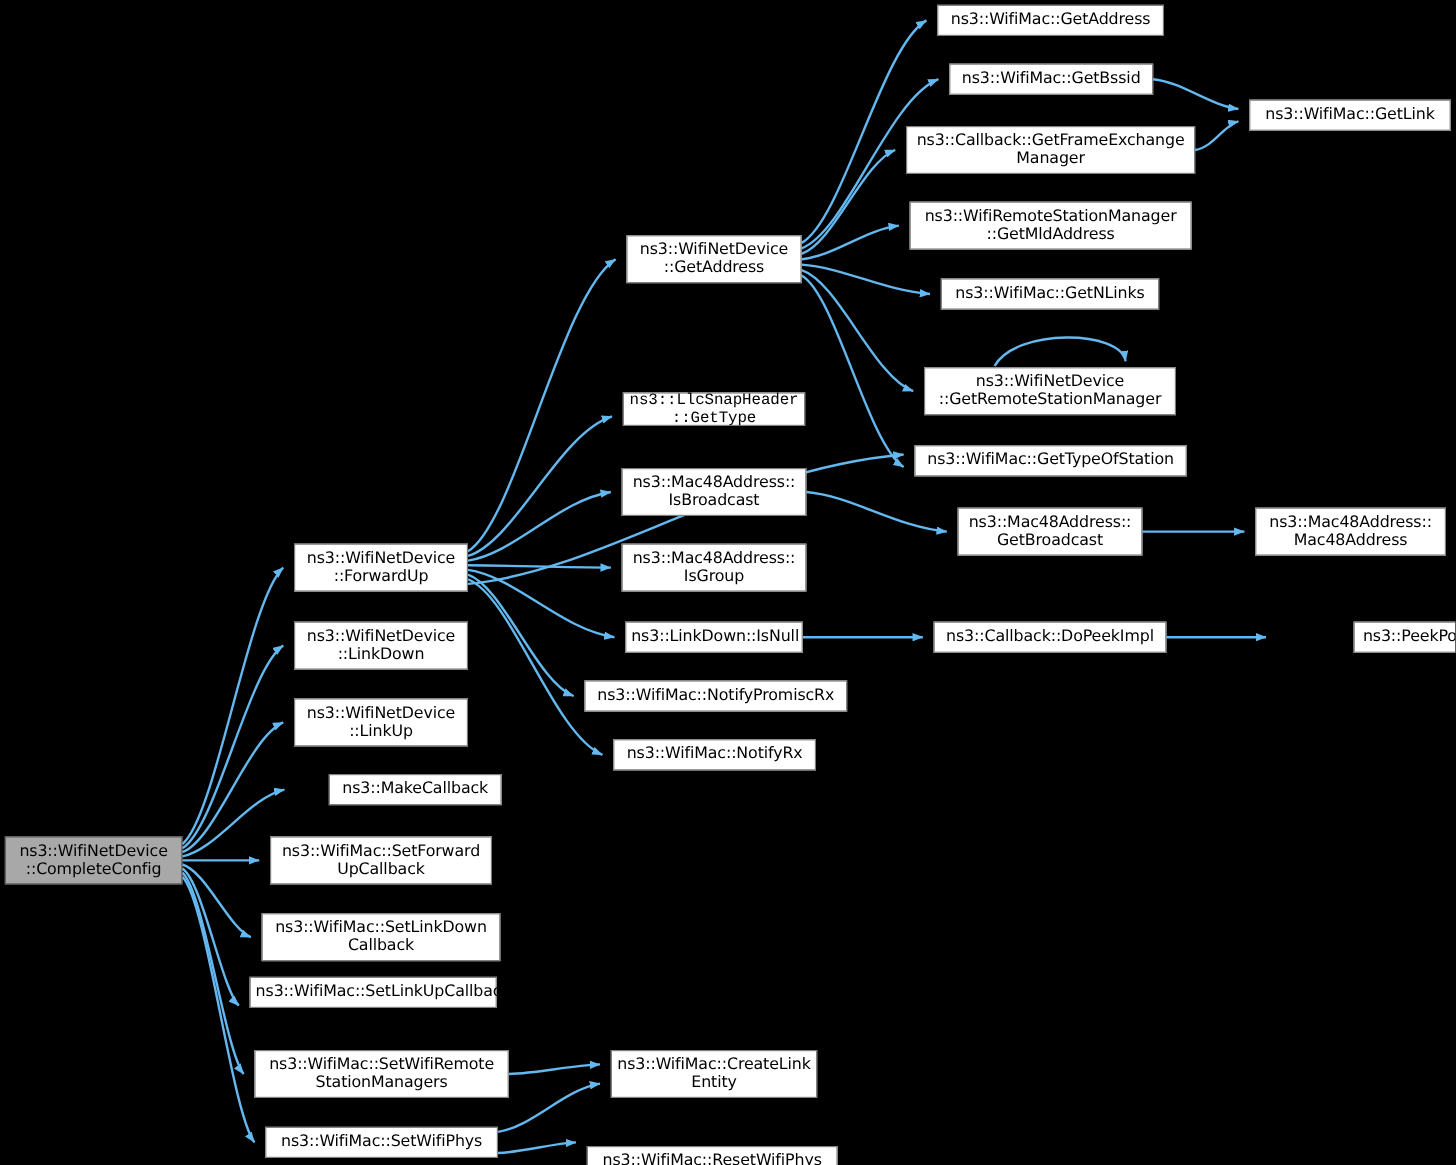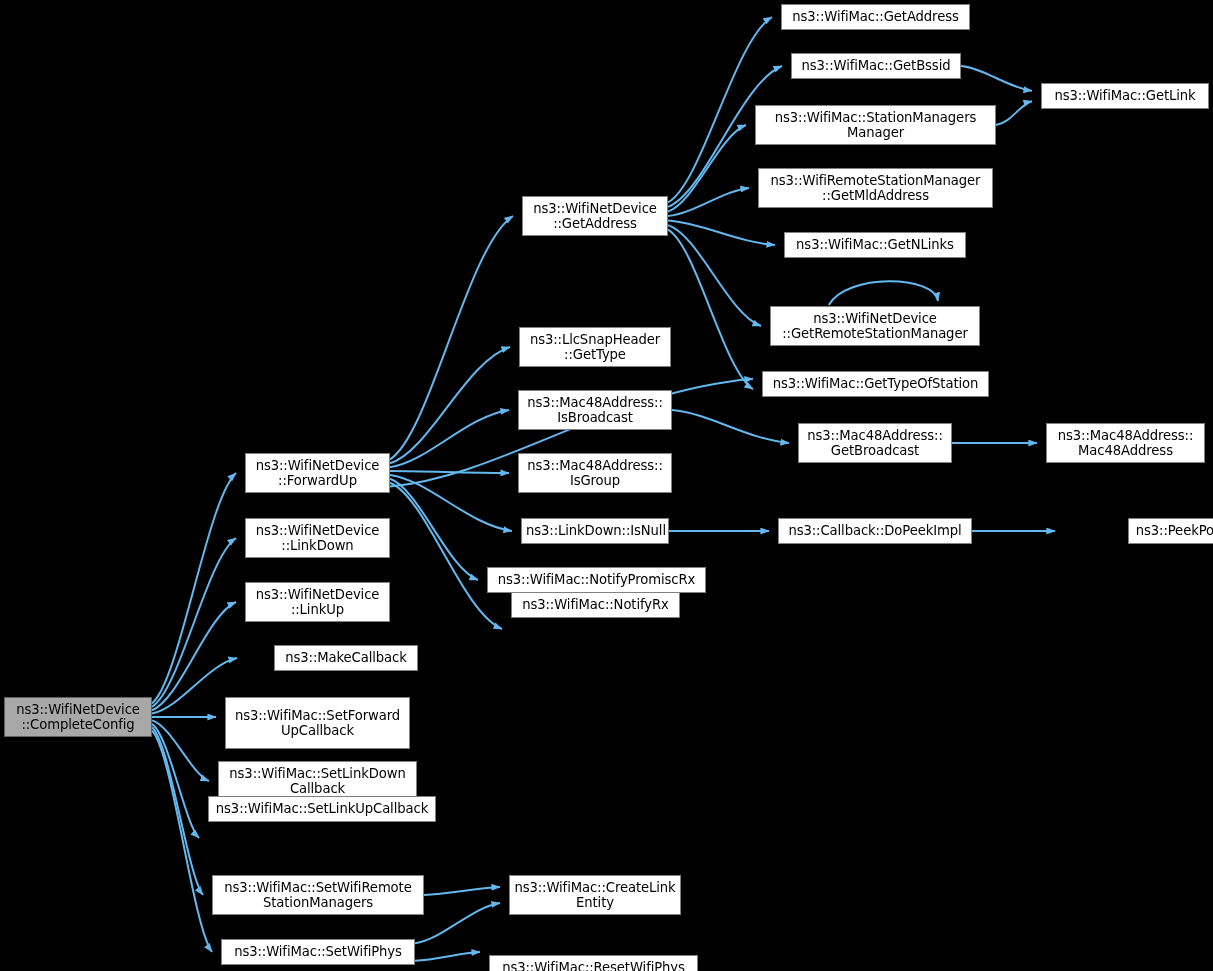--- a/index.html
+++ b/index.html
@@ -102,45 +102,45 @@
   <div id="node-layer">
       <div class="node highlight" style="left: 4px; top: 697px; width: 148px; height: 40px;"><span class="node-label">ns3::WifiNetDevice
 ::CompleteConfig</span></div>
       <div class="node" style="left: 245px; top: 453px; width: 145px; height: 40px;"><span class="node-label">ns3::WifiNetDevice
 ::ForwardUp</span></div>
       <div class="node" style="left: 245px; top: 518px; width: 145px; height: 40px;"><span class="node-label">ns3::WifiNetDevice
 ::LinkDown</span></div>
       <div class="node" style="left: 245px; top: 582px; width: 145px; height: 40px;"><span class="node-label">ns3::WifiNetDevice
 ::LinkUp</span></div>
       <div class="node" style="left: 246px; top: 645px; width: 144px; height: 26px; margin-left: 28px;"><span class="node-label">ns3::MakeCallback</span></div>
-      <div class="node" style="left: 225px; top: 697px; width: 185px; height: 52px;"><span class="node-label">ns3::WifiMac::SetForward
+      <div class="node" style="left: 225px; top: 697px; width: 185px; height: 40px;"><span class="node-label">ns3::WifiMac::SetForward
 UpCallback</span></div>
       <div class="node" style="left: 218px; top: 761px; width: 199px; height: 40px;"><span class="node-label">ns3::WifiMac::SetLinkDown
 Callback</span></div>
-      <div class="node" style="left: 208px; top: 796px; width: 228px; height: 26px; text-align: center;"><span class="node-label">ns3::WifiMac::SetLinkUpCallback</span></div>
+      <div class="node" style="left: 208px; top: 814px; width: 206px; height: 26px; text-align: center;"><span class="node-label">ns3::WifiMac::SetLinkUpCallback</span></div>
       <div class="node" style="left: 212px; top: 875px; width: 212px; height: 40px;"><span class="node-label">ns3::WifiMac::SetWifiRemote
 StationManagers</span></div>
       <div class="node" style="left: 221px; top: 939px; width: 194px; height: 26px;"><span class="node-label">ns3::WifiMac::SetWifiPhys</span></div>
       <div class="node" style="left: 522px; top: 196px; width: 146px; height: 40px;"><span class="node-label">ns3::WifiNetDevice
 ::GetAddress</span></div>
-      <div class="node" style="left: 519px; top: 327px; width: 152px; height: 40px;"><span class="node-label">ns3::LlcSnapHeader
+      <div class="node" style="left: 519px; top: 327px; width: 152px; height: 28px; font-family: Liberation Mono, monospace;"><span class="node-label">ns3::LlcSnapHeader
 ::GetType</span></div>
       <div class="node" style="left: 518px; top: 390px; width: 154px; height: 40px;"><span class="node-label">ns3::Mac48Address::
 IsBroadcast</span></div>
       <div class="node" style="left: 518px; top: 453px; width: 154px; height: 40px;"><span class="node-label">ns3::Mac48Address::
 IsGroup</span></div>
       <div class="node" style="left: 521px; top: 518px; width: 148px; height: 26px;"><span class="node-label">ns3::LinkDown::IsNull</span></div>
       <div class="node" style="left: 487px; top: 567px; width: 219px; height: 26px;"><span class="node-label">ns3::WifiMac::NotifyPromiscRx</span></div>
-      <div class="node" style="left: 511px; top: 592px; width: 169px; height: 14px; justify-content: flex-end;"><span class="node-label">ns3::WifiMac::NotifyRx</span></div>
+      <div class="node" style="left: 511px; top: 616px; width: 169px; height: 14px; justify-content: flex-end;"><span class="node-label">ns3::WifiMac::NotifyRx</span></div>
       <div class="node" style="left: 509px; top: 875px; width: 172px; height: 40px;"><span class="node-label">ns3::WifiMac::CreateLink
 Entity</span></div>
       <div class="node" style="left: 489px; top: 939px; width: 209px; height: 26px; margin-top: 16px;"><span class="node-label">ns3::WifiMac::ResetWifiPhys</span></div>
       <div class="node" style="left: 781px; top: 4px; width: 189px; height: 26px;"><span class="node-label">ns3::WifiMac::GetAddress</span></div>
       <div class="node" style="left: 791px; top: 53px; width: 170px; height: 26px;"><span class="node-label">ns3::WifiMac::GetBssid</span></div>
-      <div class="node" style="left: 755px; top: 105px; width: 241px; height: 40px;"><span class="node-label">ns3::WifiMac::StationManagers
+      <div class="node" style="left: 755px; top: 105px; width: 241px; height: 40px;"><span class="node-label">ns3::Callback::GetFrameExchange
 Manager</span></div>
       <div class="node" style="left: 758px; top: 168px; width: 235px; height: 40px;"><span class="node-label">ns3::WifiRemoteStationManager
 ::GetMldAddress</span></div>
       <div class="node" style="left: 784px; top: 232px; width: 182px; height: 26px;"><span class="node-label">ns3::WifiMac::GetNLinks</span></div>
       <div class="node" style="left: 770px; top: 306px; width: 210px; height: 40px;"><span class="node-label">ns3::WifiNetDevice
 ::GetRemoteStationManager</span></div>
       <div class="node" style="left: 762px; top: 371px; width: 227px; height: 26px;"><span class="node-label">ns3::WifiMac::GetTypeOfStation</span></div>
       <div class="node" style="left: 798px; top: 423px; width: 154px; height: 40px;"><span class="node-label">ns3::Mac48Address::
 GetBroadcast</span></div>
       <div class="node" style="left: 778px; top: 518px; width: 194px; height: 26px;"><span class="node-label">ns3::Callback::DoPeekImpl</span></div>

